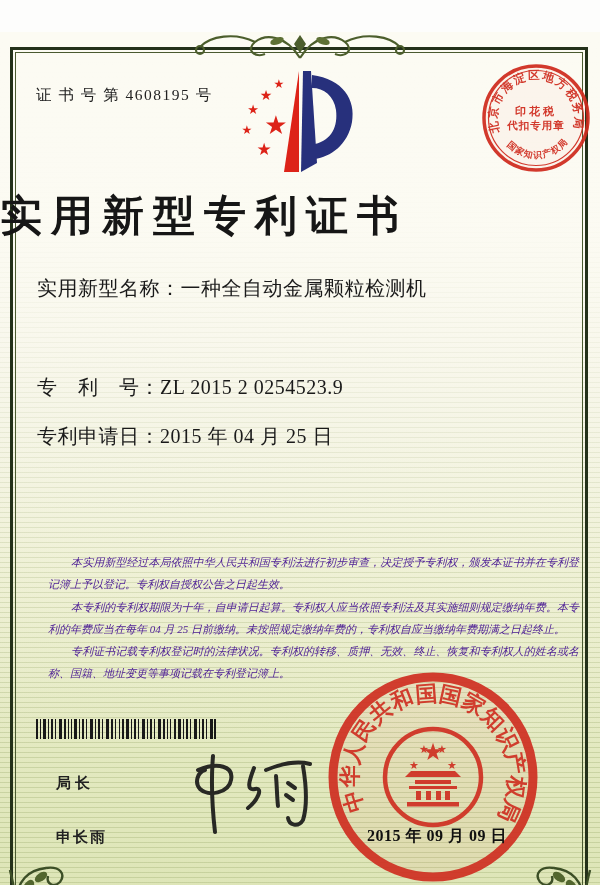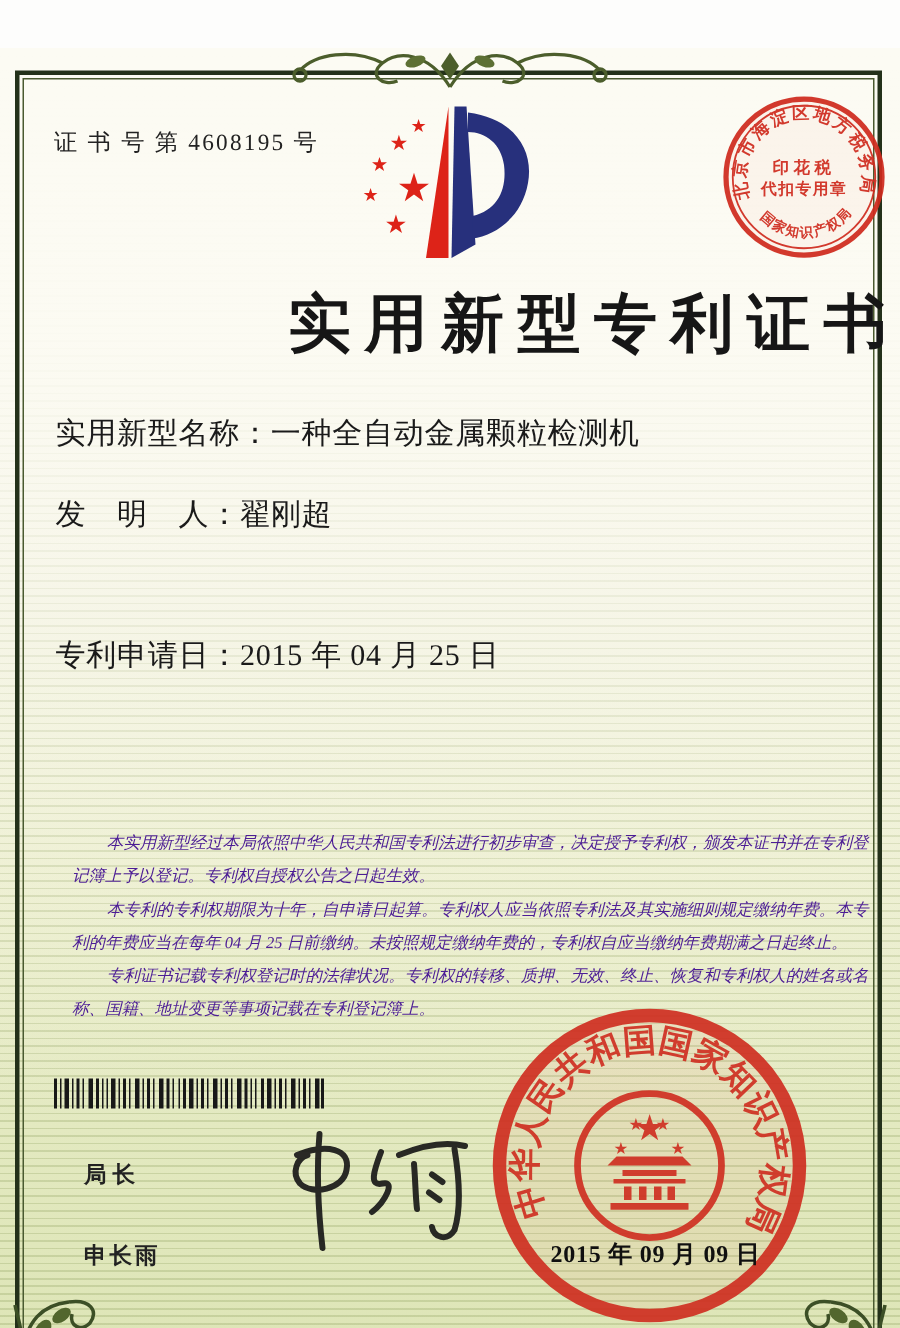--- a/index.html
+++ b/index.html
@@ -10,21 +10,21 @@
          border-bottom:3px solid #7d8266;box-shadow:0 2px 4px rgba(40,40,20,.4);}
   .guilloche{position:absolute;left:0;top:0;width:600px;height:877px;
          background:repeating-linear-gradient(180deg,rgba(128,148,78,.25) 0 1px,rgba(128,148,78,0) 1px 5px);}
   .fade-top{position:absolute;left:0;top:0;width:600px;height:877px;
          background:linear-gradient(180deg,rgba(252,251,243,1) 0%,rgba(252,251,243,.95) 22%,rgba(248,247,236,.6) 42%,rgba(242,243,218,.2) 62%,rgba(238,241,205,0) 82%);}
   .frame{position:absolute;left:10px;top:15px;width:572px;height:847px;
          border:3px solid #24311a;border-bottom-width:5px;}
   .frame-inner{position:absolute;inset:2px;border:1px solid #4a5a30;}
   .abs{position:absolute;}
   .cert-no{left:36px;top:53px;font-size:15.5px;letter-spacing:1.5px;color:#222;}
-  .title{left:0;top:156px;width:600px;text-align:right;font-size:42px;font-weight:700;
+  .title{left:0;top:156px;width:600px;text-align:left;font-size:42px;font-weight:700;
          letter-spacing:9px;color:#161616;}
   .field{left:37px;font-size:20px;letter-spacing:.5px;color:#1a1a1a;white-space:nowrap;}
   .f0{top:243px}.f1{top:297px}.f2{top:342px}.f3{top:391px}.f4{top:439px}.f5{top:483px}
   .body-text{left:48px;top:519px;width:531px;font-size:11px;line-height:22.3px;
          font-style:italic;text-align:justify;color:#4c1d95;}
   .body-text p{margin:0;text-indent:2.1em;}
   .dir-title{left:56px;top:742px;font-size:15px;font-weight:700;letter-spacing:4px;color:#222;}
   .dir-name{left:56px;top:796px;font-size:15px;font-weight:700;letter-spacing:2px;color:#222;}
   .seal-date{left:352px;top:794px;width:170px;text-align:center;font-size:16px;
          font-weight:700;letter-spacing:.5px;color:#101010;z-index:6;}
@@ -122,21 +122,21 @@
     <text font-size="9" font-weight="bold" fill="#cf2b1e" letter-spacing="1">
       <textPath href="#arcSmBot" startOffset="2">国家知识产权局</textPath>
     </text>
     <text x="0" y="-3" text-anchor="middle" font-size="11" font-weight="bold" fill="#cf2b1e" letter-spacing="3">印花税</text>
     <text x="0" y="11" text-anchor="middle" font-size="10.5" font-weight="bold" fill="#cf2b1e" letter-spacing="1">代扣专用章</text>
   </svg>
 
   <div class="abs title">实用新型专利证书</div>
 
   <div class="abs field f0"><span>实用新型名称：</span><span>一种全自动金属颗粒检测机</span></div>
-  <div class="abs field f1"><span>发　明　人：</span><span>翟刚超</span></div>
+  <div class="abs field f2"><span>专　利　号：</span><span>ZL 2015 2 0254523.9</span></div>
   <div class="abs field f3"><span>专利申请日：</span><span>2015 年 04 月 25 日</span></div>
 
   <div class="abs body-text">
     <p>本实用新型经过本局依照中华人民共和国专利法进行初步审查，决定授予专利权，颁发本证书并在专利登记簿上予以登记。专利权自授权公告之日起生效。</p>
     <p>本专利的专利权期限为十年，自申请日起算。专利权人应当依照专利法及其实施细则规定缴纳年费。本专利的年费应当在每年 04 月 25 日前缴纳。未按照规定缴纳年费的，专利权自应当缴纳年费期满之日起终止。</p>
     <p>专利证书记载专利权登记时的法律状况。专利权的转移、质押、无效、终止、恢复和专利权人的姓名或名称、国籍、地址变更等事项记载在专利登记簿上。</p>
   </div>
 
   <svg class="barcode" width="180" height="20" viewBox="0 0 180 20">
     <g fill="#181818">

